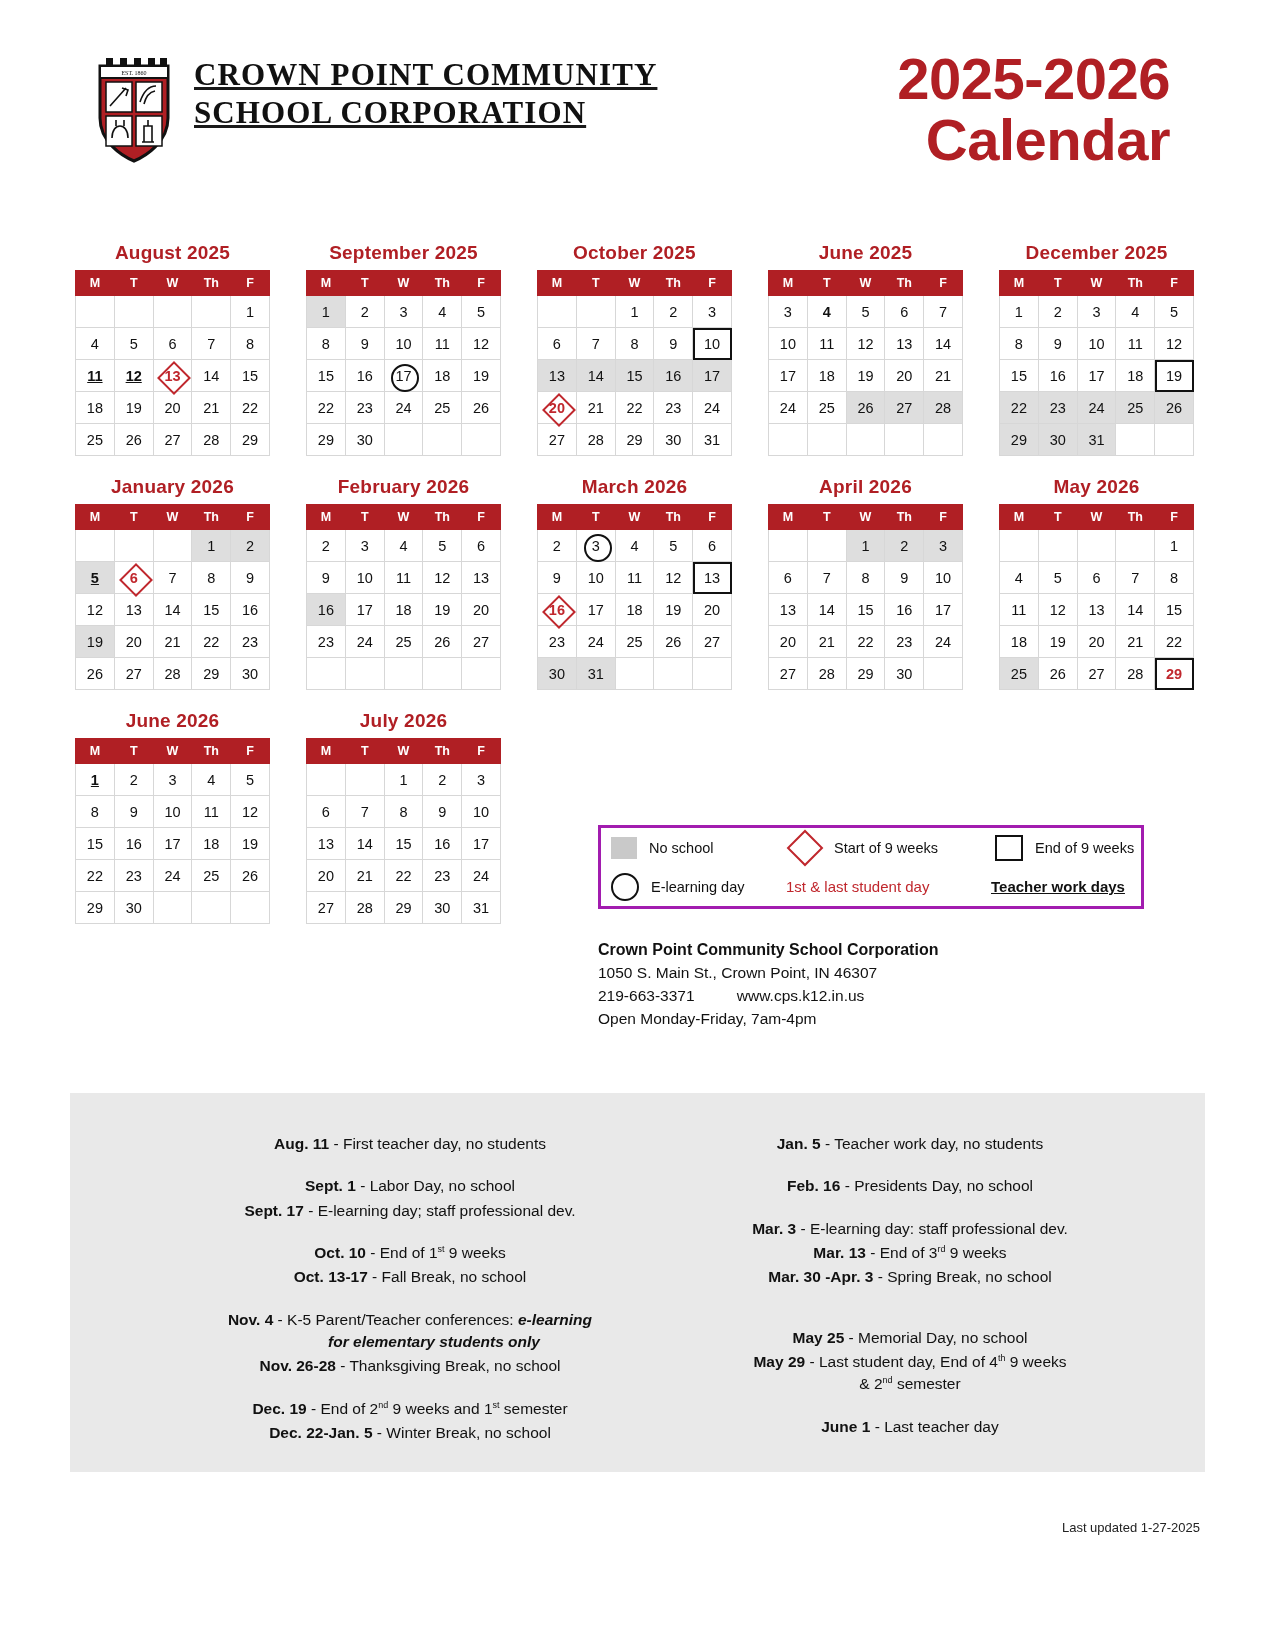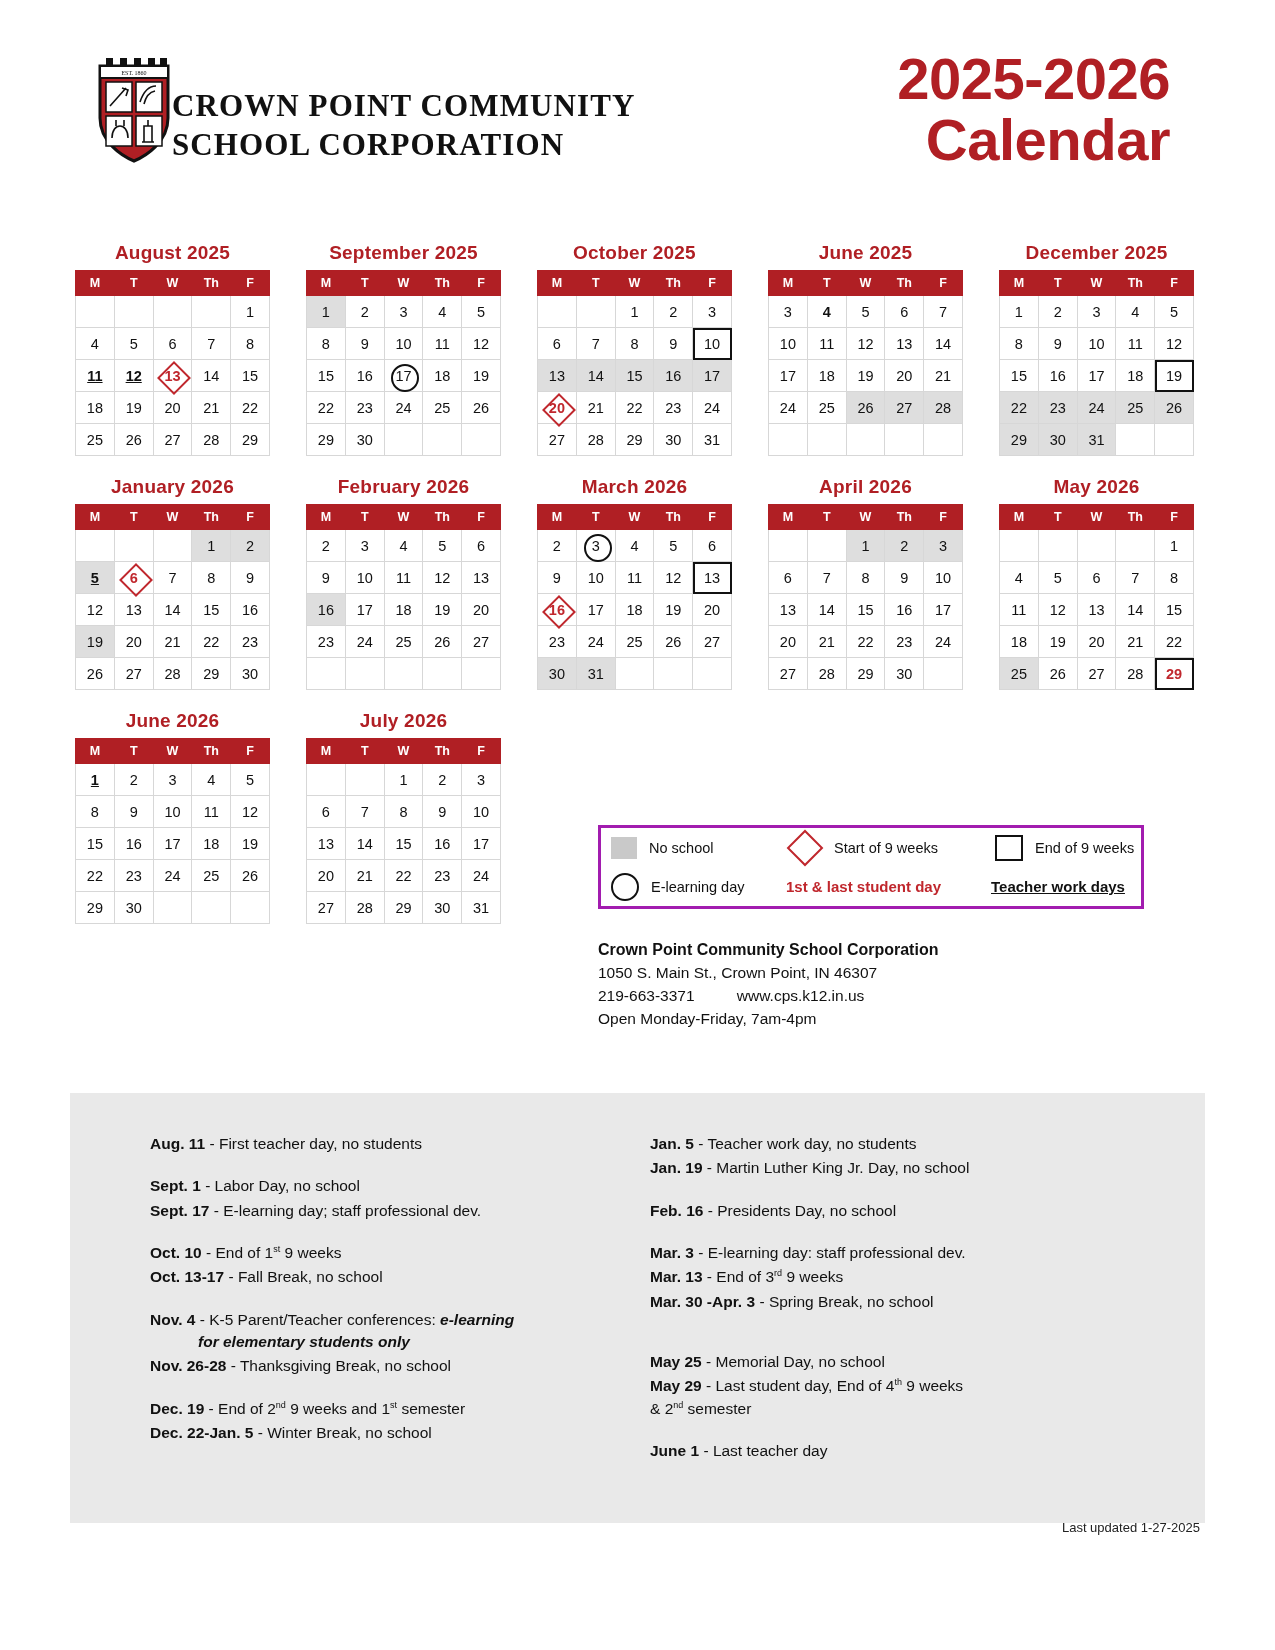--- a/index.html
+++ b/index.html
@@ -8,21 +8,21 @@
     background:#ffffff;
     font-family:"Liberation Sans", sans-serif;
     color:#1a1a1a;
     position:relative;
     overflow:hidden;
   }
   
   .header{
     position:absolute;left:0;top:48px;width:1275px;height:140px;
   }
-  .logo-wrap{position:absolute;left:96px;top:8px;display:flex;align-items:flex-end;}
+  .logo-wrap{position:absolute;left:96px;top:8px;display:flex;align-items:flex-start;gap:22px;text-decoration:underline;}
   .shield{
     width:76px;height:108px;position:relative;
   }
   .shield svg{display:block;}
   .logo-text{
     font-family:"Liberation Serif", serif;
     font-size:31px;
     letter-spacing:1.1px;
     line-height:1.24;
     font-weight:700;
@@ -91,33 +91,34 @@
   }
   .legend-row{display:flex;align-items:center;height:39px;padding-left:10px;}
   .legend-item{display:flex;align-items:center;font-size:14.5px;color:#111;}
   .lg-swatch-gray{width:26px;height:22px;background:#c9c9c9;margin-right:12px;}
   .lg-swatch-diamond{
     width:22px;height:22px;border:2px solid #c0272d;transform:rotate(45deg);
     margin:0 16px 0 6px;
   }
   .lg-swatch-square{width:24px;height:22px;border:2px solid #111;margin:0 12px 0 4px;}
   .lg-swatch-circle{width:24px;height:24px;border:2px solid #111;border-radius:50%;margin-right:12px;}
-  .lg-red{color:#c0272d;font-weight:bold;font-size:15px;}
+  .lg-red{color:#c0272d;font-weight:normal;font-size:15px;}
   .lg-teacher{font-weight:bold;text-decoration:underline;font-size:15px;}
   
   .contact{
     position:absolute;left:598px;top:938px;font-size:15.5px;line-height:1.48;color:#111;
   }
   .contact .cname{font-weight:bold;font-size:16px;}
   .contact .phoneline span{display:inline-block;}
   .contact .phoneline .web{margin-left:38px;}
   
   .notes{
-    position:absolute;left:70px;top:1093px;width:1135px;height:430px;
+    position:absolute;left:70px;top:1093px;width:1135px;height:379px;
     background:#e9e9e9;
+    text-align:center;
   }
   .notes-col{position:absolute;top:40px;font-size:15.5px;line-height:1.44;color:#111;}
   .notes-left{left:80px;width:520px;}
   .notes-right{left:580px;width:520px;}
   .note{margin-bottom:2px;}
   .note b{font-weight:bold;}
   .gap{height:18px;}
   .ital{font-style:italic;font-weight:bold;}
   .indent{display:block;padding-left:48px;font-style:italic;font-weight:bold;}
   .lastupd{
@@ -1432,21 +1433,20 @@
       <div class="note"><b>Oct. 13-17</b><span> - Fall Break, no school</span></div>
       <div class="gap"></div>
       <div class="note"><b>Nov. 4</b><span> - K-5 Parent/Teacher conferences: </span><span class="ital">e-learning</span><span class="indent">for elementary students only</span></div>
       <div class="note"><b>Nov. 26-28</b><span> - Thanksgiving Break, no school</span></div>
       <div class="gap"></div>
       <div class="note"><b>Dec. 19</b><span> - End of 2<sup>nd</sup> 9 weeks and 1<sup>st</sup> semester</span></div>
       <div class="note"><b>Dec. 22-Jan. 5</b><span> - Winter Break, no school</span></div>
     </div>
   <div class="notes-col notes-right" id="notes-right">
       <div class="note"><b>Jan. 5</b><span> - Teacher work day, no students</span></div>
-      <div class="note"><b>Jan. 19</b><span> - Martin Luther King Jr. Day, no school</span></div>
       <div class="gap"></div>
       <div class="note"><b>Feb. 16</b><span> - Presidents Day, no school</span></div>
       <div class="gap"></div>
       <div class="note"><b>Mar. 3</b><span> - E-learning day: staff professional dev.</span></div>
       <div class="note"><b>Mar. 13</b><span> - End of 3<sup>rd</sup> 9 weeks</span></div>
       <div class="note"><b>Mar. 30 -Apr. 3</b><span> - Spring Break, no school</span></div>
       <div class="gap"></div>
       <div class="gap"></div>
       <div class="note"><b>May 25</b><span> - Memorial Day, no school</span></div>
       <div class="note"><b>May 29</b><span> - Last student day, End of 4<sup>th</sup> 9 weeks</span><div>&amp; 2<sup>nd</sup> semester</div></div>

